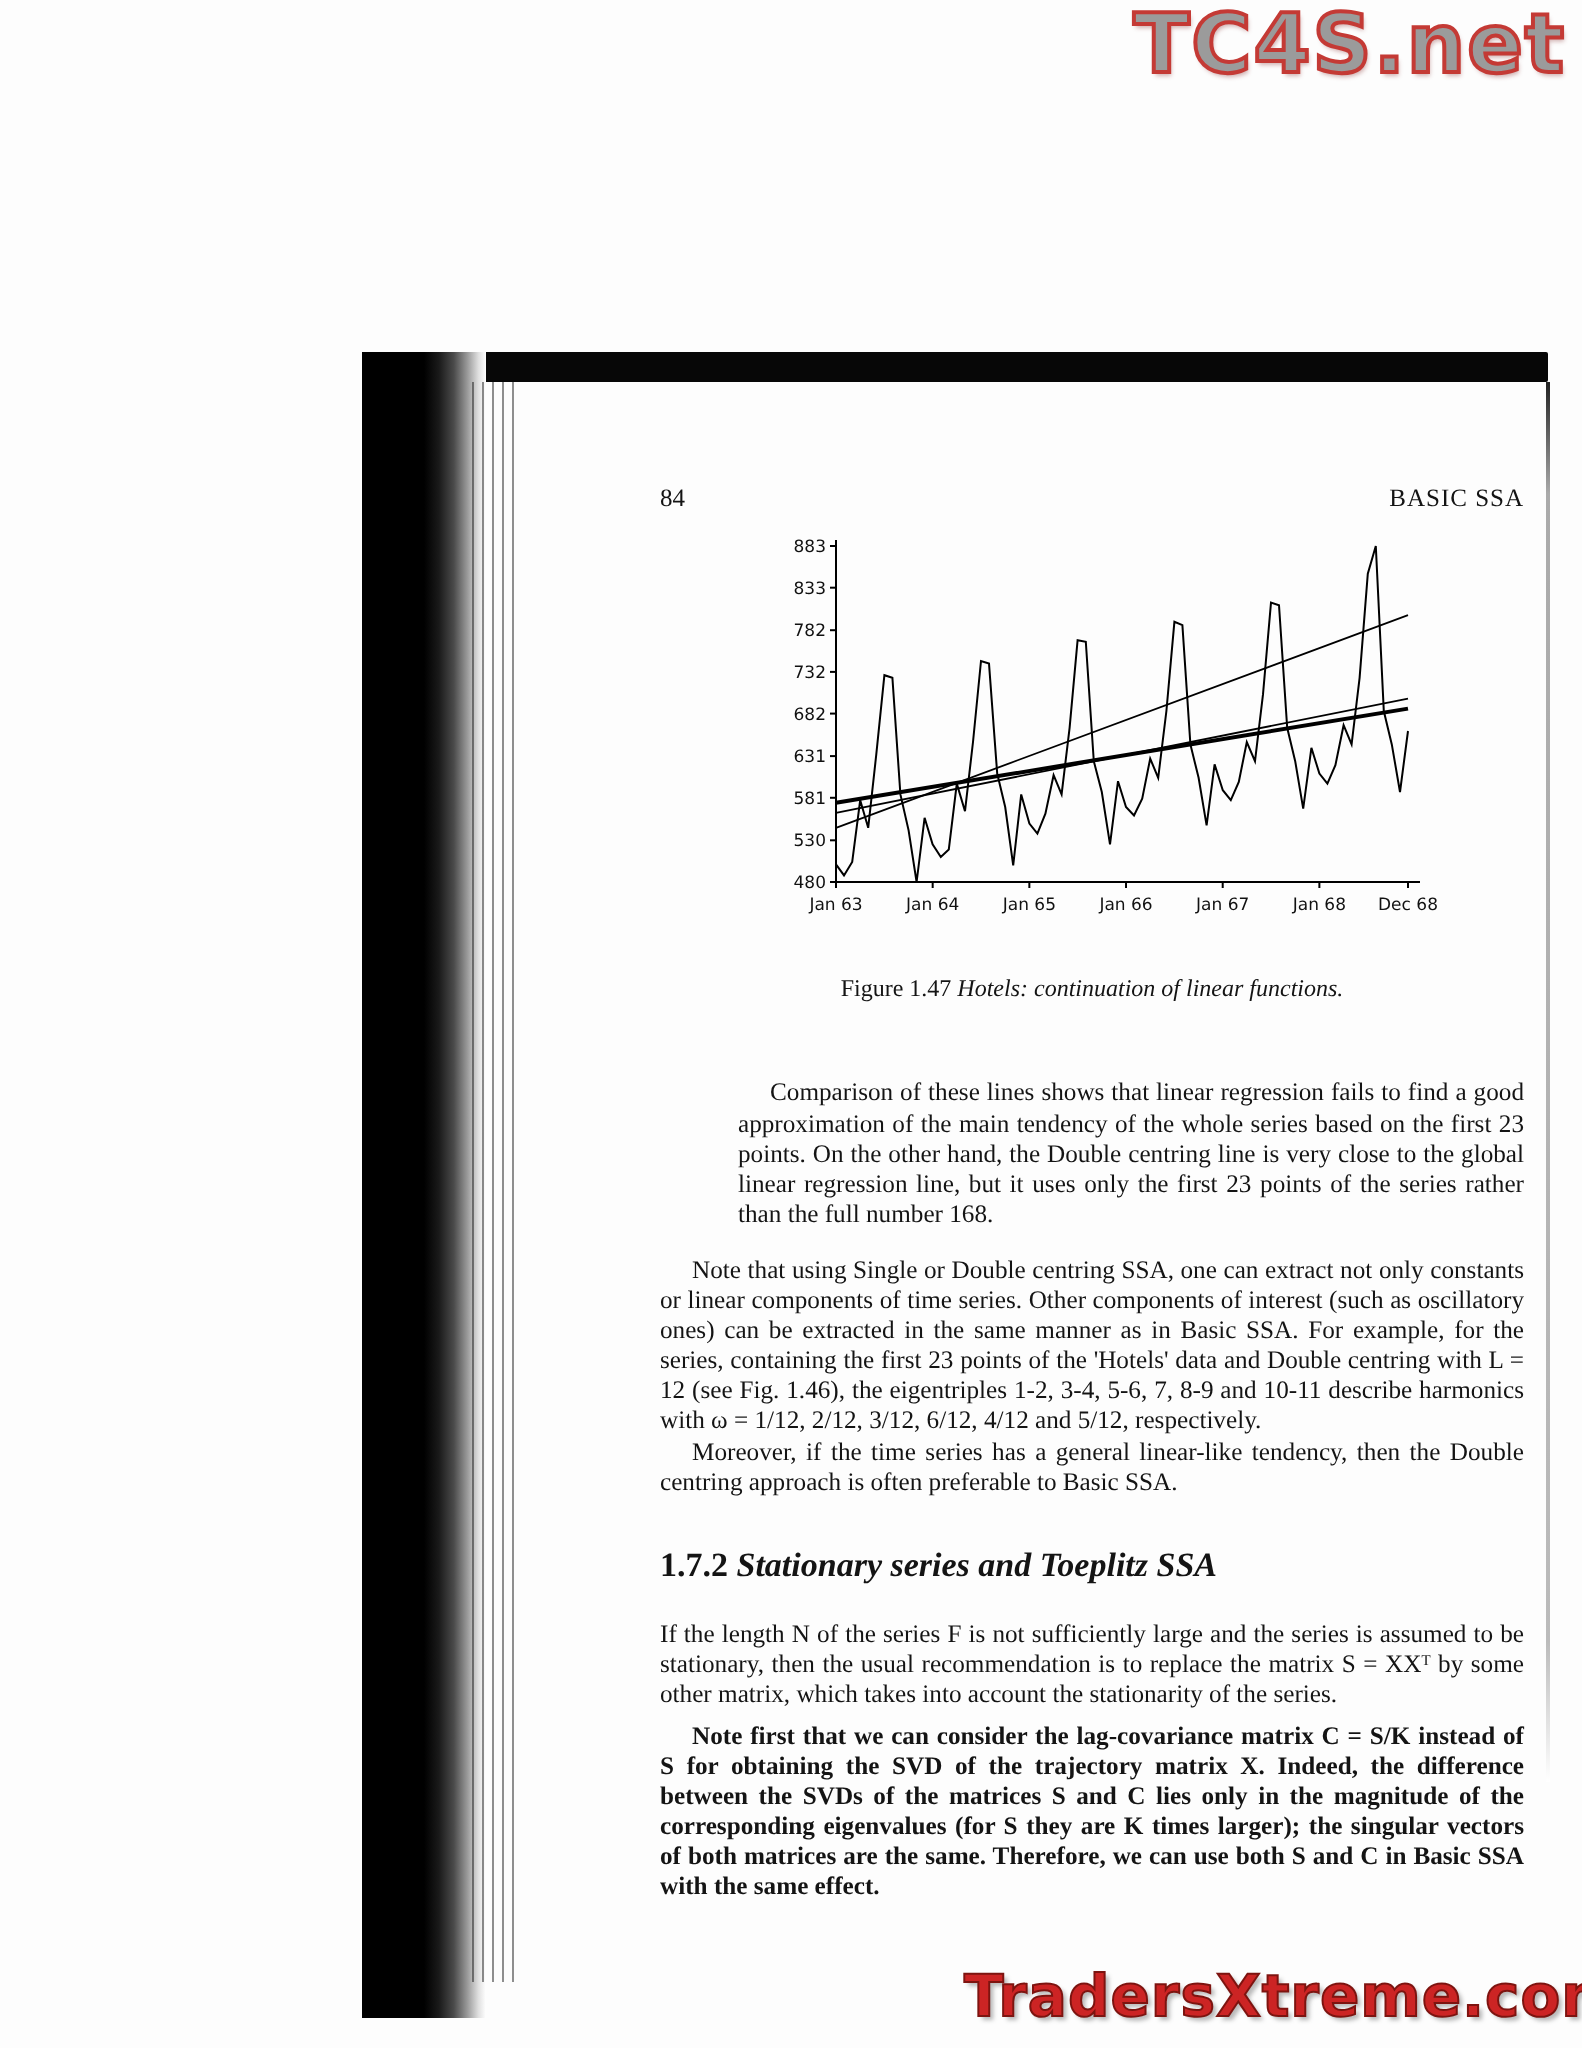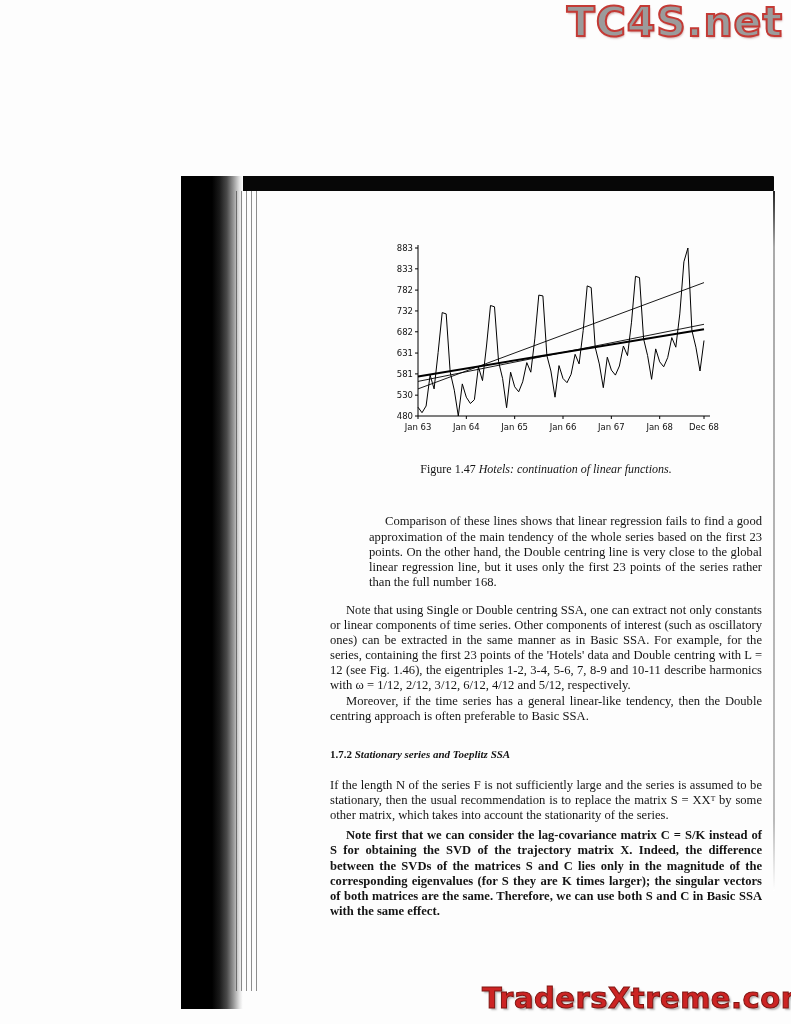--- a/index.html
+++ b/index.html
@@ -55,38 +55,42 @@
   .chart-wrap{margin-left:50px;width:340px;}
   .chart-wrap svg{display:block;}
   .caption{text-align:center;font-size:12px;margin-top:20px;}
   .cap-text{font-style:italic;}
   .para{margin:0;}
   .para.indent{text-indent:16px;}
   .para.first{margin-top:38px;margin-left:39px;}
   .para.gap{margin-top:13px;}
   .para.small-gap{margin-top:5px;font-weight:bold;}
   .section-heading{
-    font-size:11px;font-weight:bold;margin:24px 0 17px;text-align:left;
+    font-size:17px;font-weight:bold;margin:24px 0 17px;text-align:left;
   }
   .section-title{font-style:italic;}
 </style>
 </head>
 <body>
 
 <div class="root">
 
   <div class="wm-top">TC4S.net</div>
 
   <div class="top-bar"></div>
   <div class="left-band"></div>
   <div class="left-streaks"></div>
   <div class="right-line"></div>
 
   <div class="content">
 
+    <div class="page-header">
+      <span>84</span>
+      <span class="running-head">BASIC SSA</span>
+    </div>
 
     <div class="chart-wrap">
       <svg id="chart-svg" viewBox="0 0 340 200" width="340" height="200">
           <line x1="38" y1="3" x2="38" y2="174" stroke="#000" stroke-width="1"></line>
           <line x1="38" y1="174" x2="330" y2="174" stroke="#000" stroke-width="1"></line>
           <line x1="35" y1="6" x2="38" y2="6" stroke="#000" stroke-width="1"></line>
           <text x="33" y="9" text-anchor="end" font-size="8.5" font-family="DejaVu Sans, sans-serif" fill="#111">883</text>
           <line x1="35" y1="26.843672456575682" x2="38" y2="26.843672456575682" stroke="#000" stroke-width="1"></line>
           <text x="33" y="29.843672456575682" text-anchor="end" font-size="8.5" font-family="DejaVu Sans, sans-serif" fill="#111">833</text>
           <line x1="35" y1="48.10421836228287" x2="38" y2="48.10421836228287" stroke="#000" stroke-width="1"></line>

